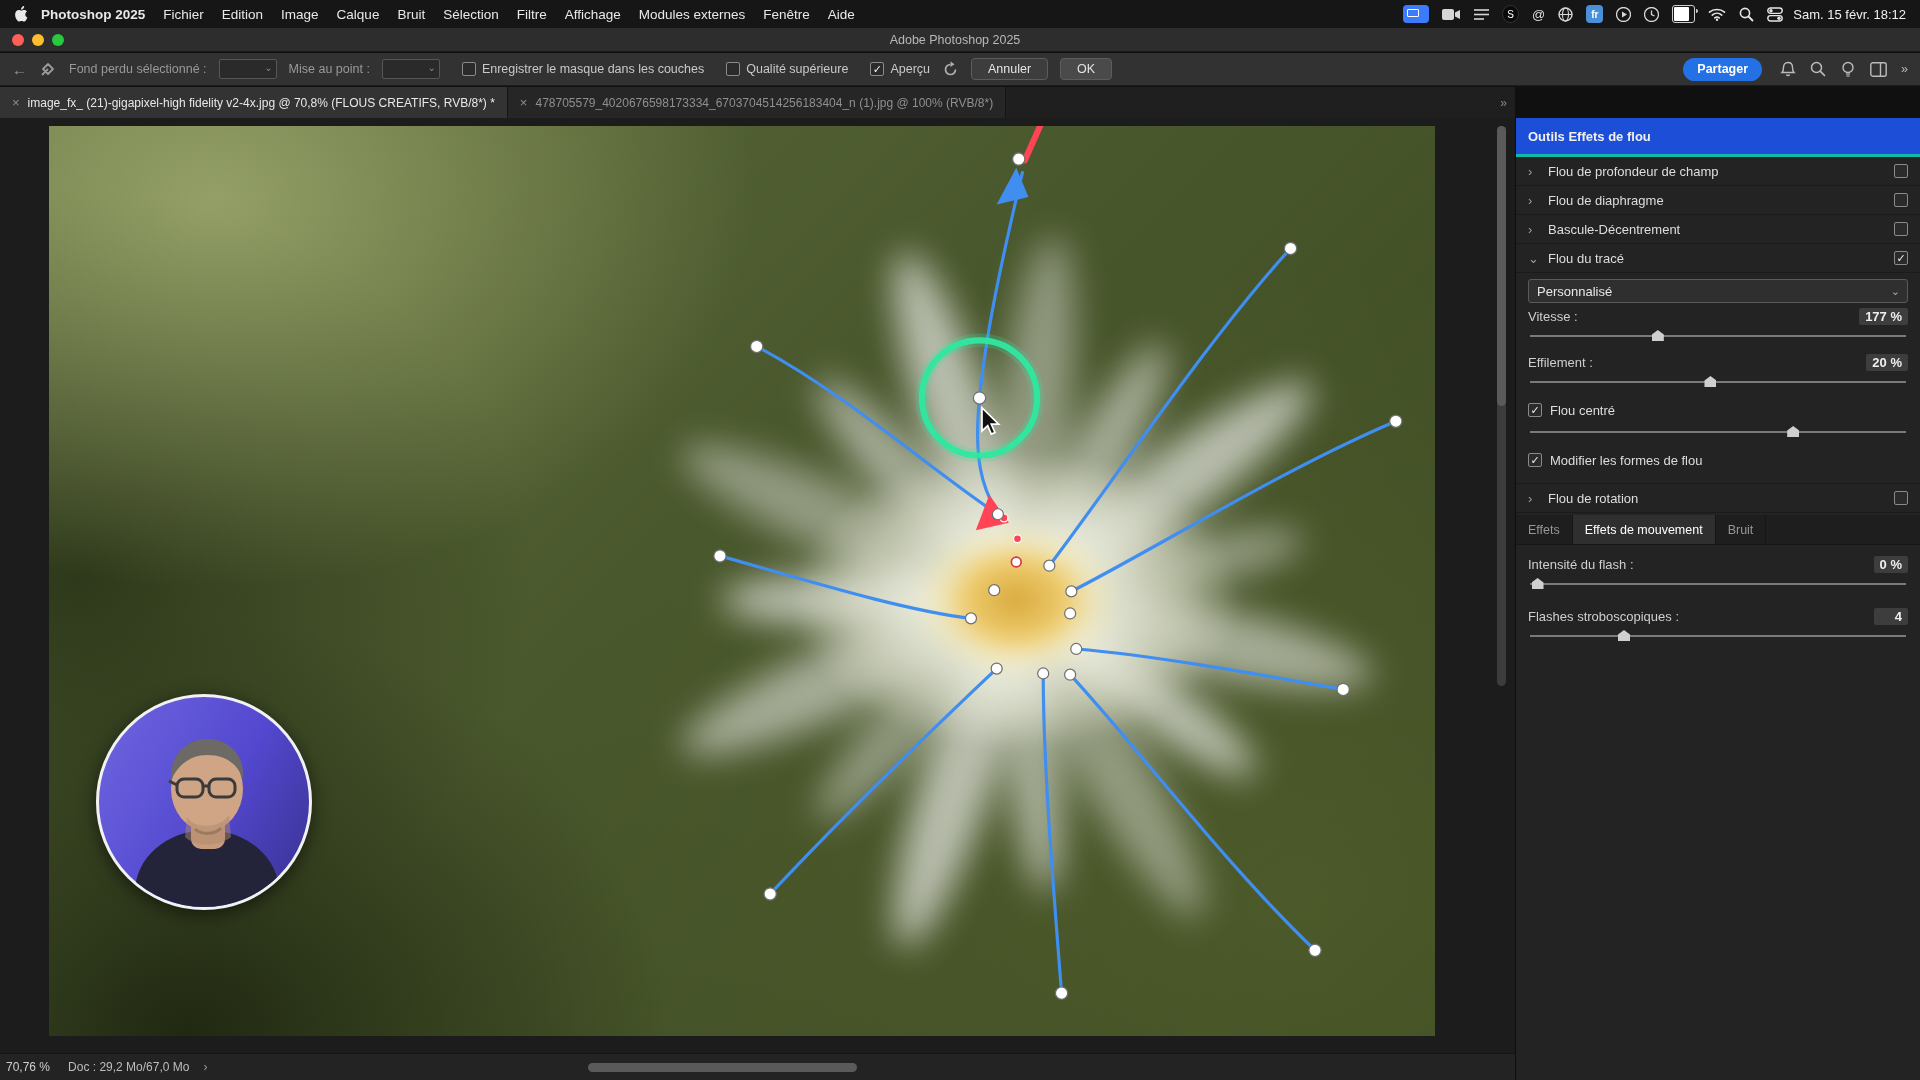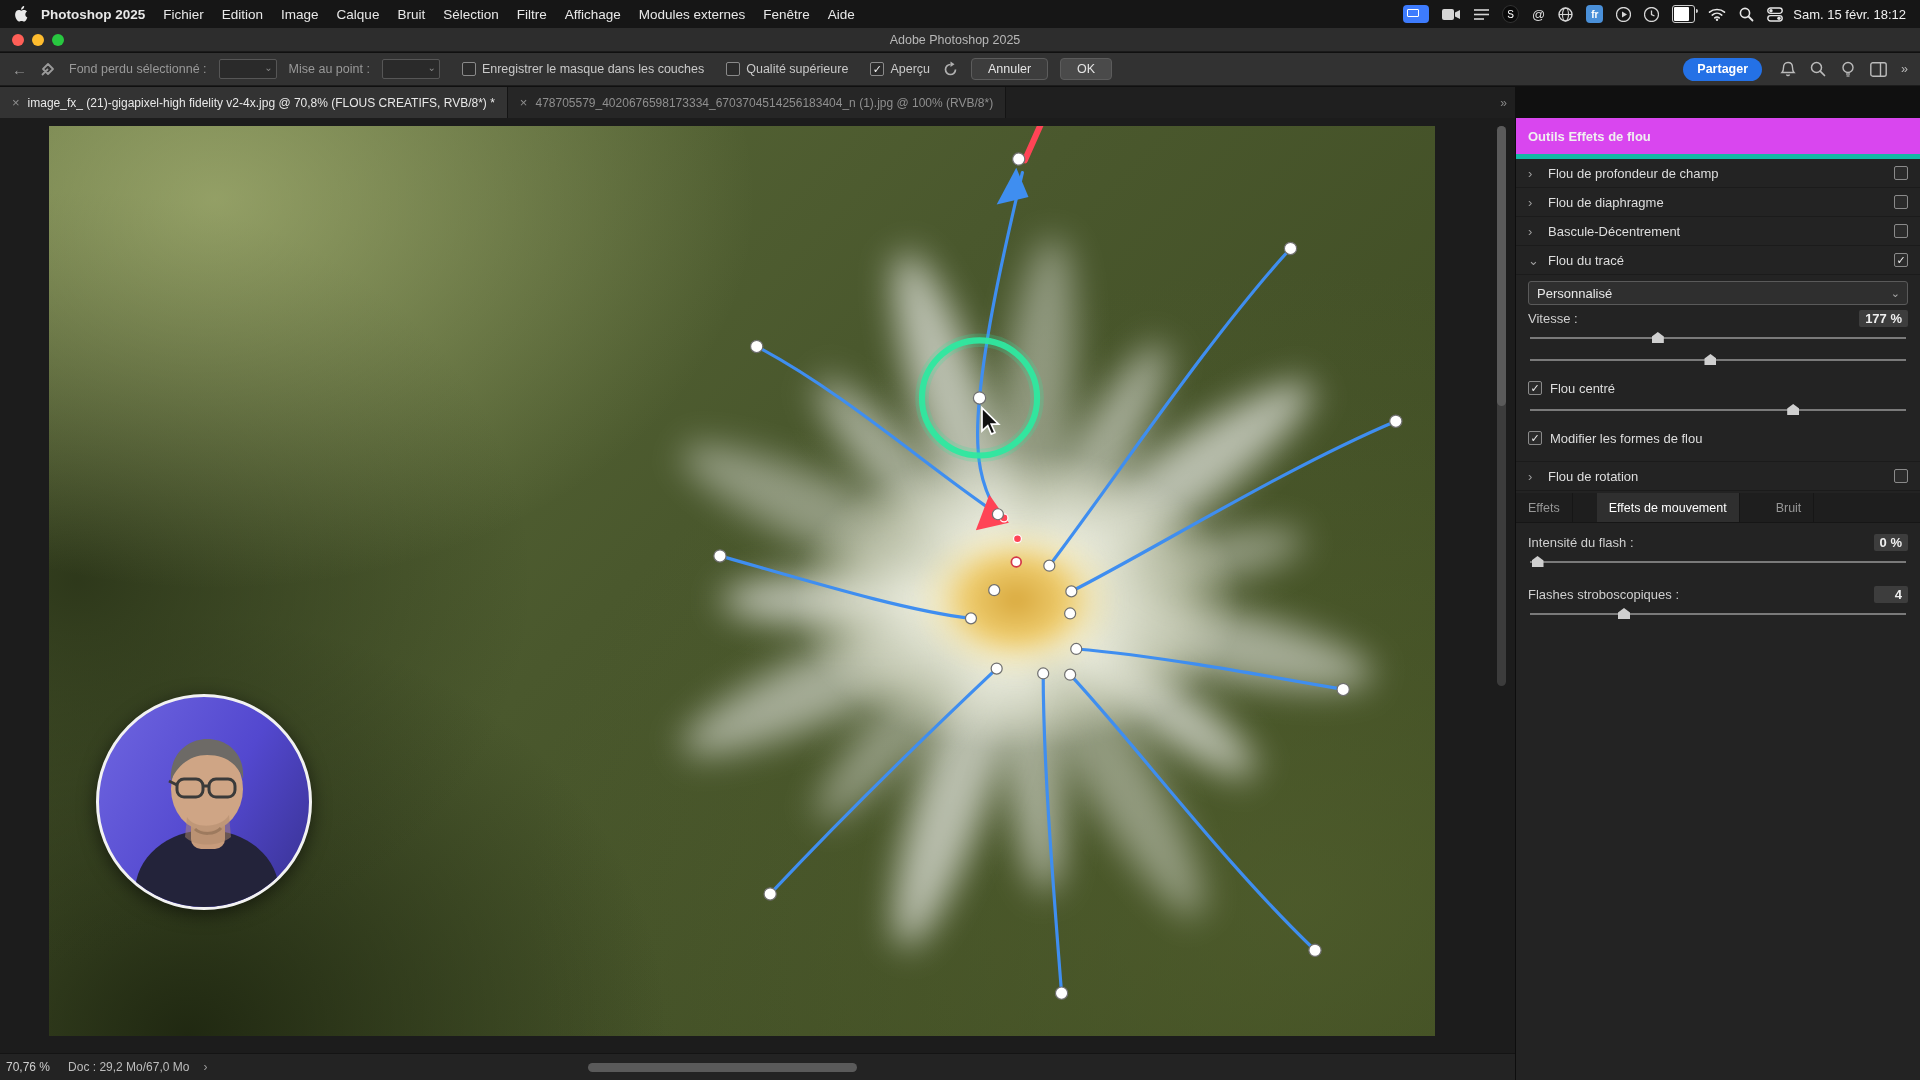--- a/index.html
+++ b/index.html
@@ -108,37 +108,37 @@
   
   #statusbar { position:absolute; left:0; right:0; bottom:0; height:27px; background:#232323;
     border-top:1px solid #141414; display:flex; align-items:center; color:#cfcfcf; font-size:12px; padding:0 6px; }
   #statusbar .zoom { margin-right:18px; }
   #statusbar .doc { margin-right:14px; color:#bdbdbd; }
   #statusbar .chev { color:#9a9a9a; }
   #hscroll-thumb { position:absolute; left:588px; top:9px; width:269px; height:9px; background:#5a5a5a; border-radius:5px; }
 
   
   .panel-title { height:30px; display:flex; align-items:center; padding:18px 12px; font-weight:bold;
-    color:#f0f0f0; background:#d946ef; border-bottom:5px solid #14b8a6; font-size:13px; }
+    color:#f0f0f0; background:#1d4ed8; border-bottom:3px solid #14b8a6; font-size:13px; }
   .sec-row { height:29px; display:flex; align-items:center; padding:0 12px; border-bottom:1px solid #1b1b1b;
     gap:8px; }
   .sec-row .disc { color:#9f9f9f; width:12px; font-size:13px; }
   .sec-row .lbl { flex:1; color:#dedede; }
   .sec-body { padding:6px 12px 10px 12px; border-bottom:1px solid #1b1b1b; }
   .pselect { height:24px; background:#2f2f2f; border:1px solid #5a5a5a; border-radius:3px; display:flex;
     align-items:center; padding:0 8px; color:#e8e8e8; position:relative; margin-bottom:2px; }
   .pselect .chev { position:absolute; right:7px; color:#aaa; font-size:11px; }
   .lv-row { display:flex; align-items:center; justify-content:space-between; height:22px; color:#cfcfcf; }
   .lv-row .val { background:#3d3d3d; padding:1px 6px; border-radius:2px; color:#efefef; min-width:34px; text-align:right;font-weight:bold; }
   .slider { position:relative; height:14px; margin:2px 2px 8px 2px; }
   .slider .track { position:absolute; left:0; right:0; top:6px; height:2px; background:#7a7a7a; }
   .slider .thumb { position:absolute; top:1px; width:12px; height:11px; background:#cfcfcf;
     clip-path:polygon(50% 0,100% 40%,100% 100%,0 100%,0 40%); transform:translateX(-6px); }
   .chk-row { display:flex; align-items:center; gap:8px; height:26px; color:#dedede; }
-  .panel-tabs { height:30px; display:flex; align-items:stretch; background:#1e1e1e; border-bottom:1px solid #161616; margin-top:2px;gap:24px; }
+  .panel-tabs { height:30px; display:flex; align-items:stretch; background:#1e1e1e; border-bottom:1px solid #161616; margin-top:2px; }
   .ptab { display:flex; align-items:center; padding:0 12px; color:#979797; font-size:12.5px; border-right:1px solid #161616; }
   .ptab.active { background:#2f2f2f; color:#ffffff; }
   .motion-body { padding:8px 12px; }
 
   
   svg.icon { display:block; }
 </style>
 </head>
 <body>
 
@@ -467,20 +467,24 @@
 
       <div class="lv-row">
         <span>Vitesse :</span>
         <span class="val">177 %</span>
       </div>
       <div class="slider">
         <div class="track"></div>
           <div class="thumb" style="left:34%"></div>
       </div>
 
+      <div class="lv-row">
+        <span>Effilement :</span>
+        <span class="val">20 %</span>
+      </div>
       <div class="slider">
         <div class="track"></div>
           <div class="thumb" style="left:48%"></div>
       </div>
 
       <div class="chk-row">
         <span class="checkbox checked">
             <span>✓</span>
           </span>
         <span>Flou centré</span>

